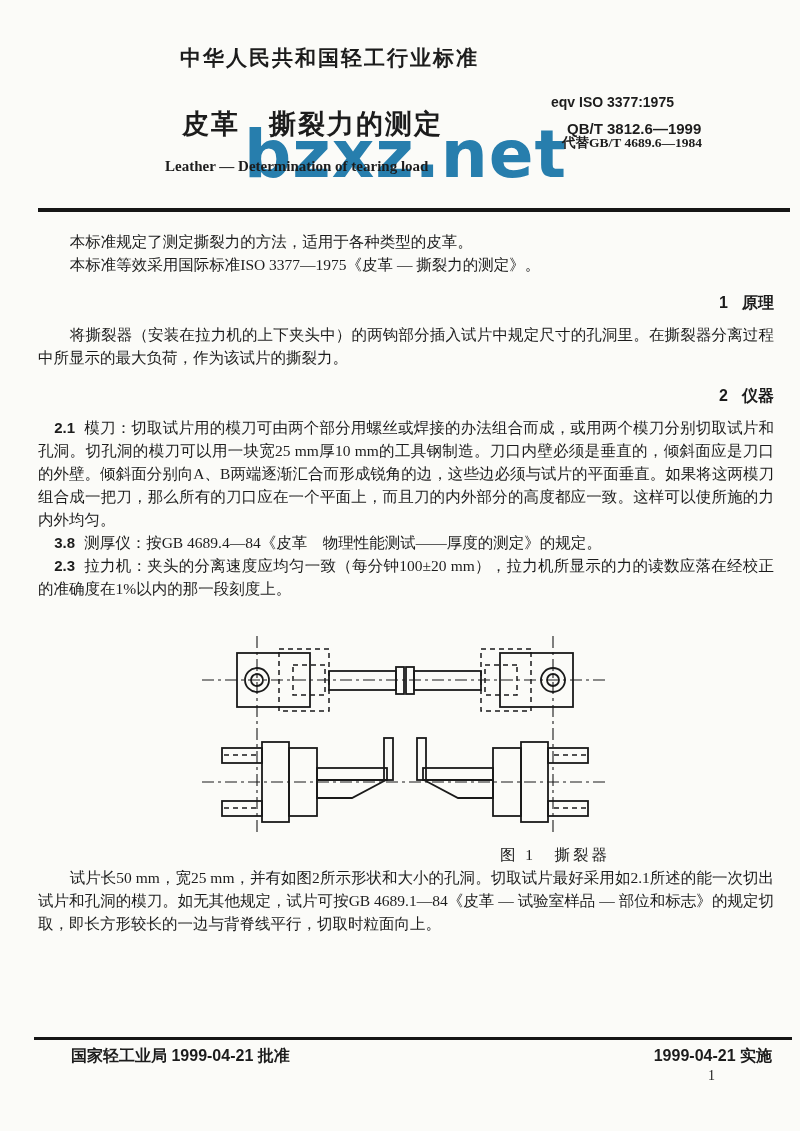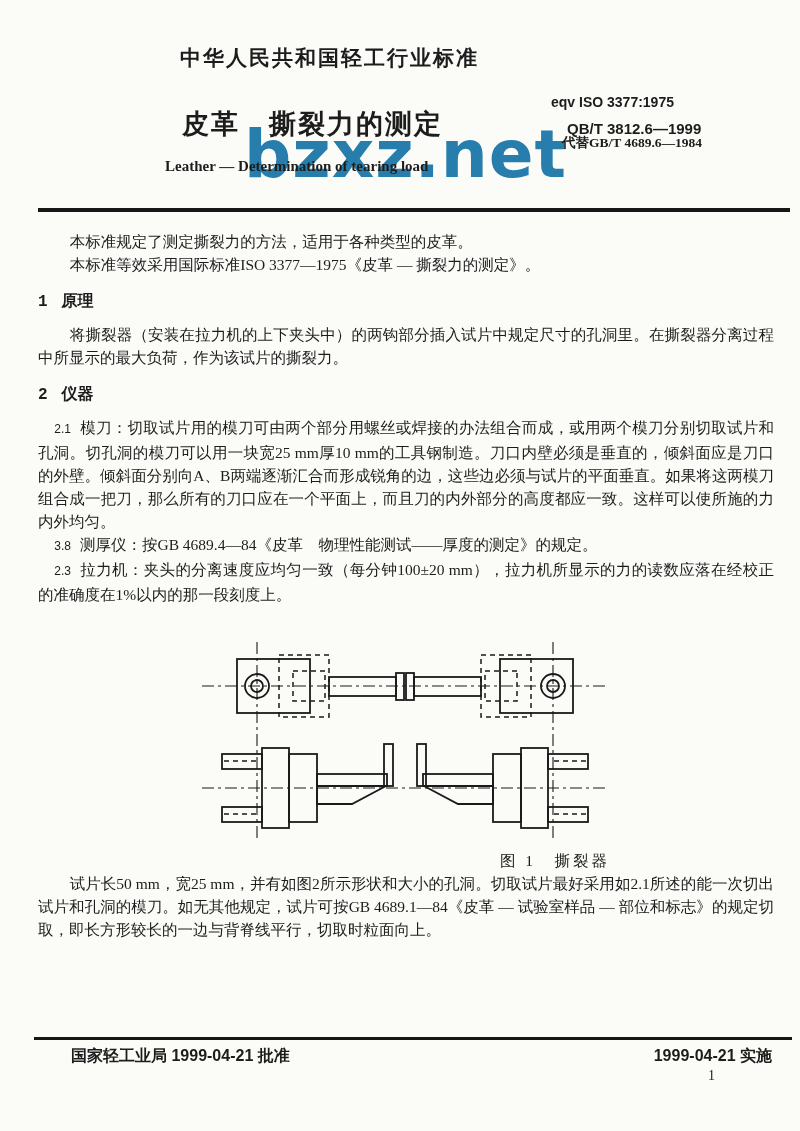--- a/index.html
+++ b/index.html
@@ -54,26 +54,26 @@
   }
   
   .body-flow{
     position:absolute;left:38px;top:230px;width:736px;z-index:1;
     font-size:15.5px;line-height:23px;text-align:justify;
   }
   .para{margin:0;}
   .indent2{text-indent:2.05em;}
   .sec-h{
     margin:15px 0 9px 0;
-    font-family:Liberation Mono, monospace;
-    font-weight:bold;font-size:16px;text-align:left;
+    font-family:Liberation Sans, sans-serif;
+    font-weight:bold;font-size:16px;text-align:right;
   }
   .sec-h .sec-num{margin-right:14px;}
   .clause{text-indent:1.05em;margin:0;}
-  .clause .cl-num{font-weight:normal;margin-right:9px;font-family:"Liberation Sans","DejaVu Sans",sans-serif;font-size:12px;}
+  .clause .cl-num{font-weight:bold;margin-right:9px;font-family:"Liberation Sans","DejaVu Sans",sans-serif;font-size:15px;}
   
   .figure-wrap{margin:32px 0 0 162px;width:410px;text-align:right;}
   .figure-wrap svg{display:block;}
   .fig-caption{
     margin-top:6px;font-size:15.5px;letter-spacing:3px;text-indent:0;
   }
   
   .rule-bottom{
     position:absolute;left:34px;top:1037px;width:758px;height:3px;
     background:#161616;z-index:1;

